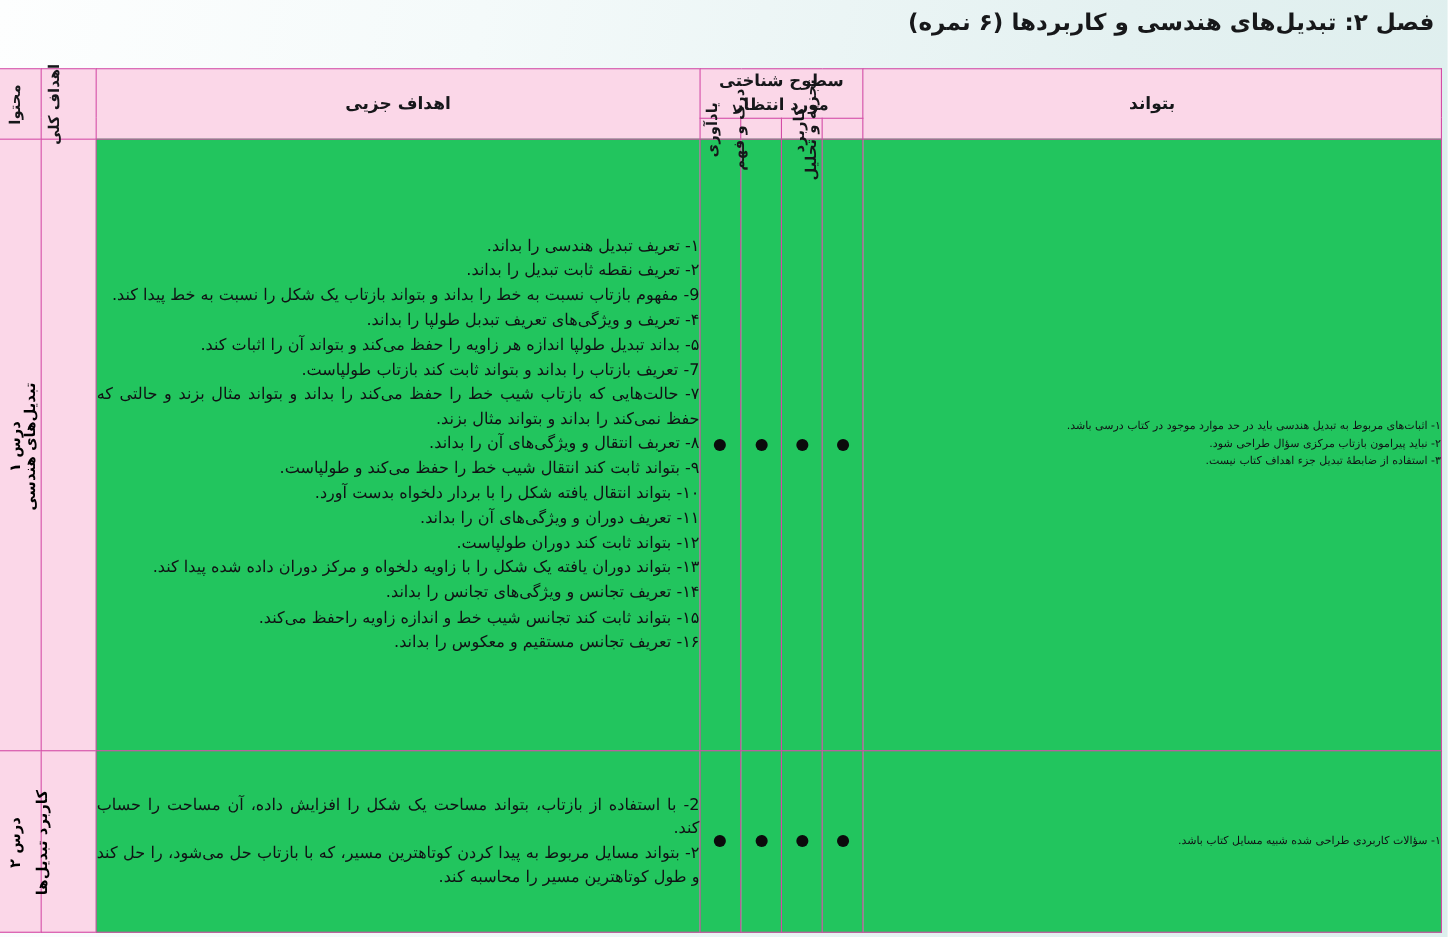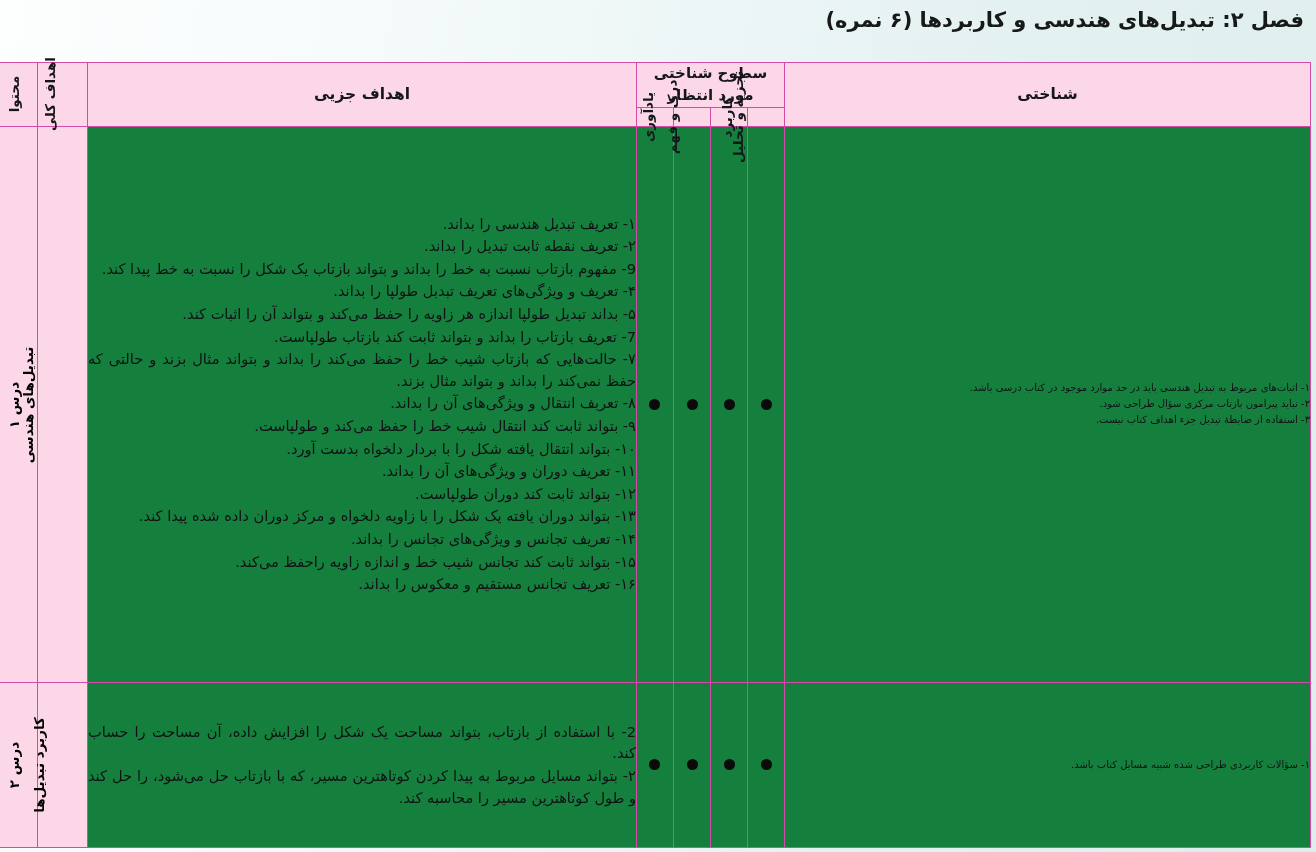--- a/index.html
+++ b/index.html
@@ -53,21 +53,21 @@
     border-collapse: collapse;
     table-layout: fixed;
     direction: rtl;
   }
 
   table.sheet td, table.sheet th {
     border: 1.6px solid #d44ba6;
     padding: 0;
     margin: 0;
     vertical-align: middle;
-    background: #15803d;
+    background: #22c55e;
   }
 
   
   .hdr {
     background: #fbd7e8 !important;
     text-align: center;
     font-weight: bold;
     color: #16171a;
     font-size: 15px;
   }
@@ -166,21 +166,21 @@
         <col class="c-lvl">
         <col class="c-lvl">
         <col class="c-lvl">
         <col class="c-obj">
         <col class="c-goal">
         <col class="c-content">
       </colgroup>
 
       <thead>
         <tr>
-          <th class="hdr hdr-big" rowspan="2">شناختی</th>
+          <th class="hdr hdr-big" rowspan="2">بتواند</th>
 
           <th class="hdr hdr-group" colspan="4">
             <span>سطوح شناختی</span><br>
             <span>مورد انتظار</span>
           </th>
 
           <th class="hdr hdr-big" rowspan="2">اهداف جزیی</th>
 
           <th class="hdr vert" rowspan="2">
             <span class="vert-inner vert-sub">اهداف کلی</span>

